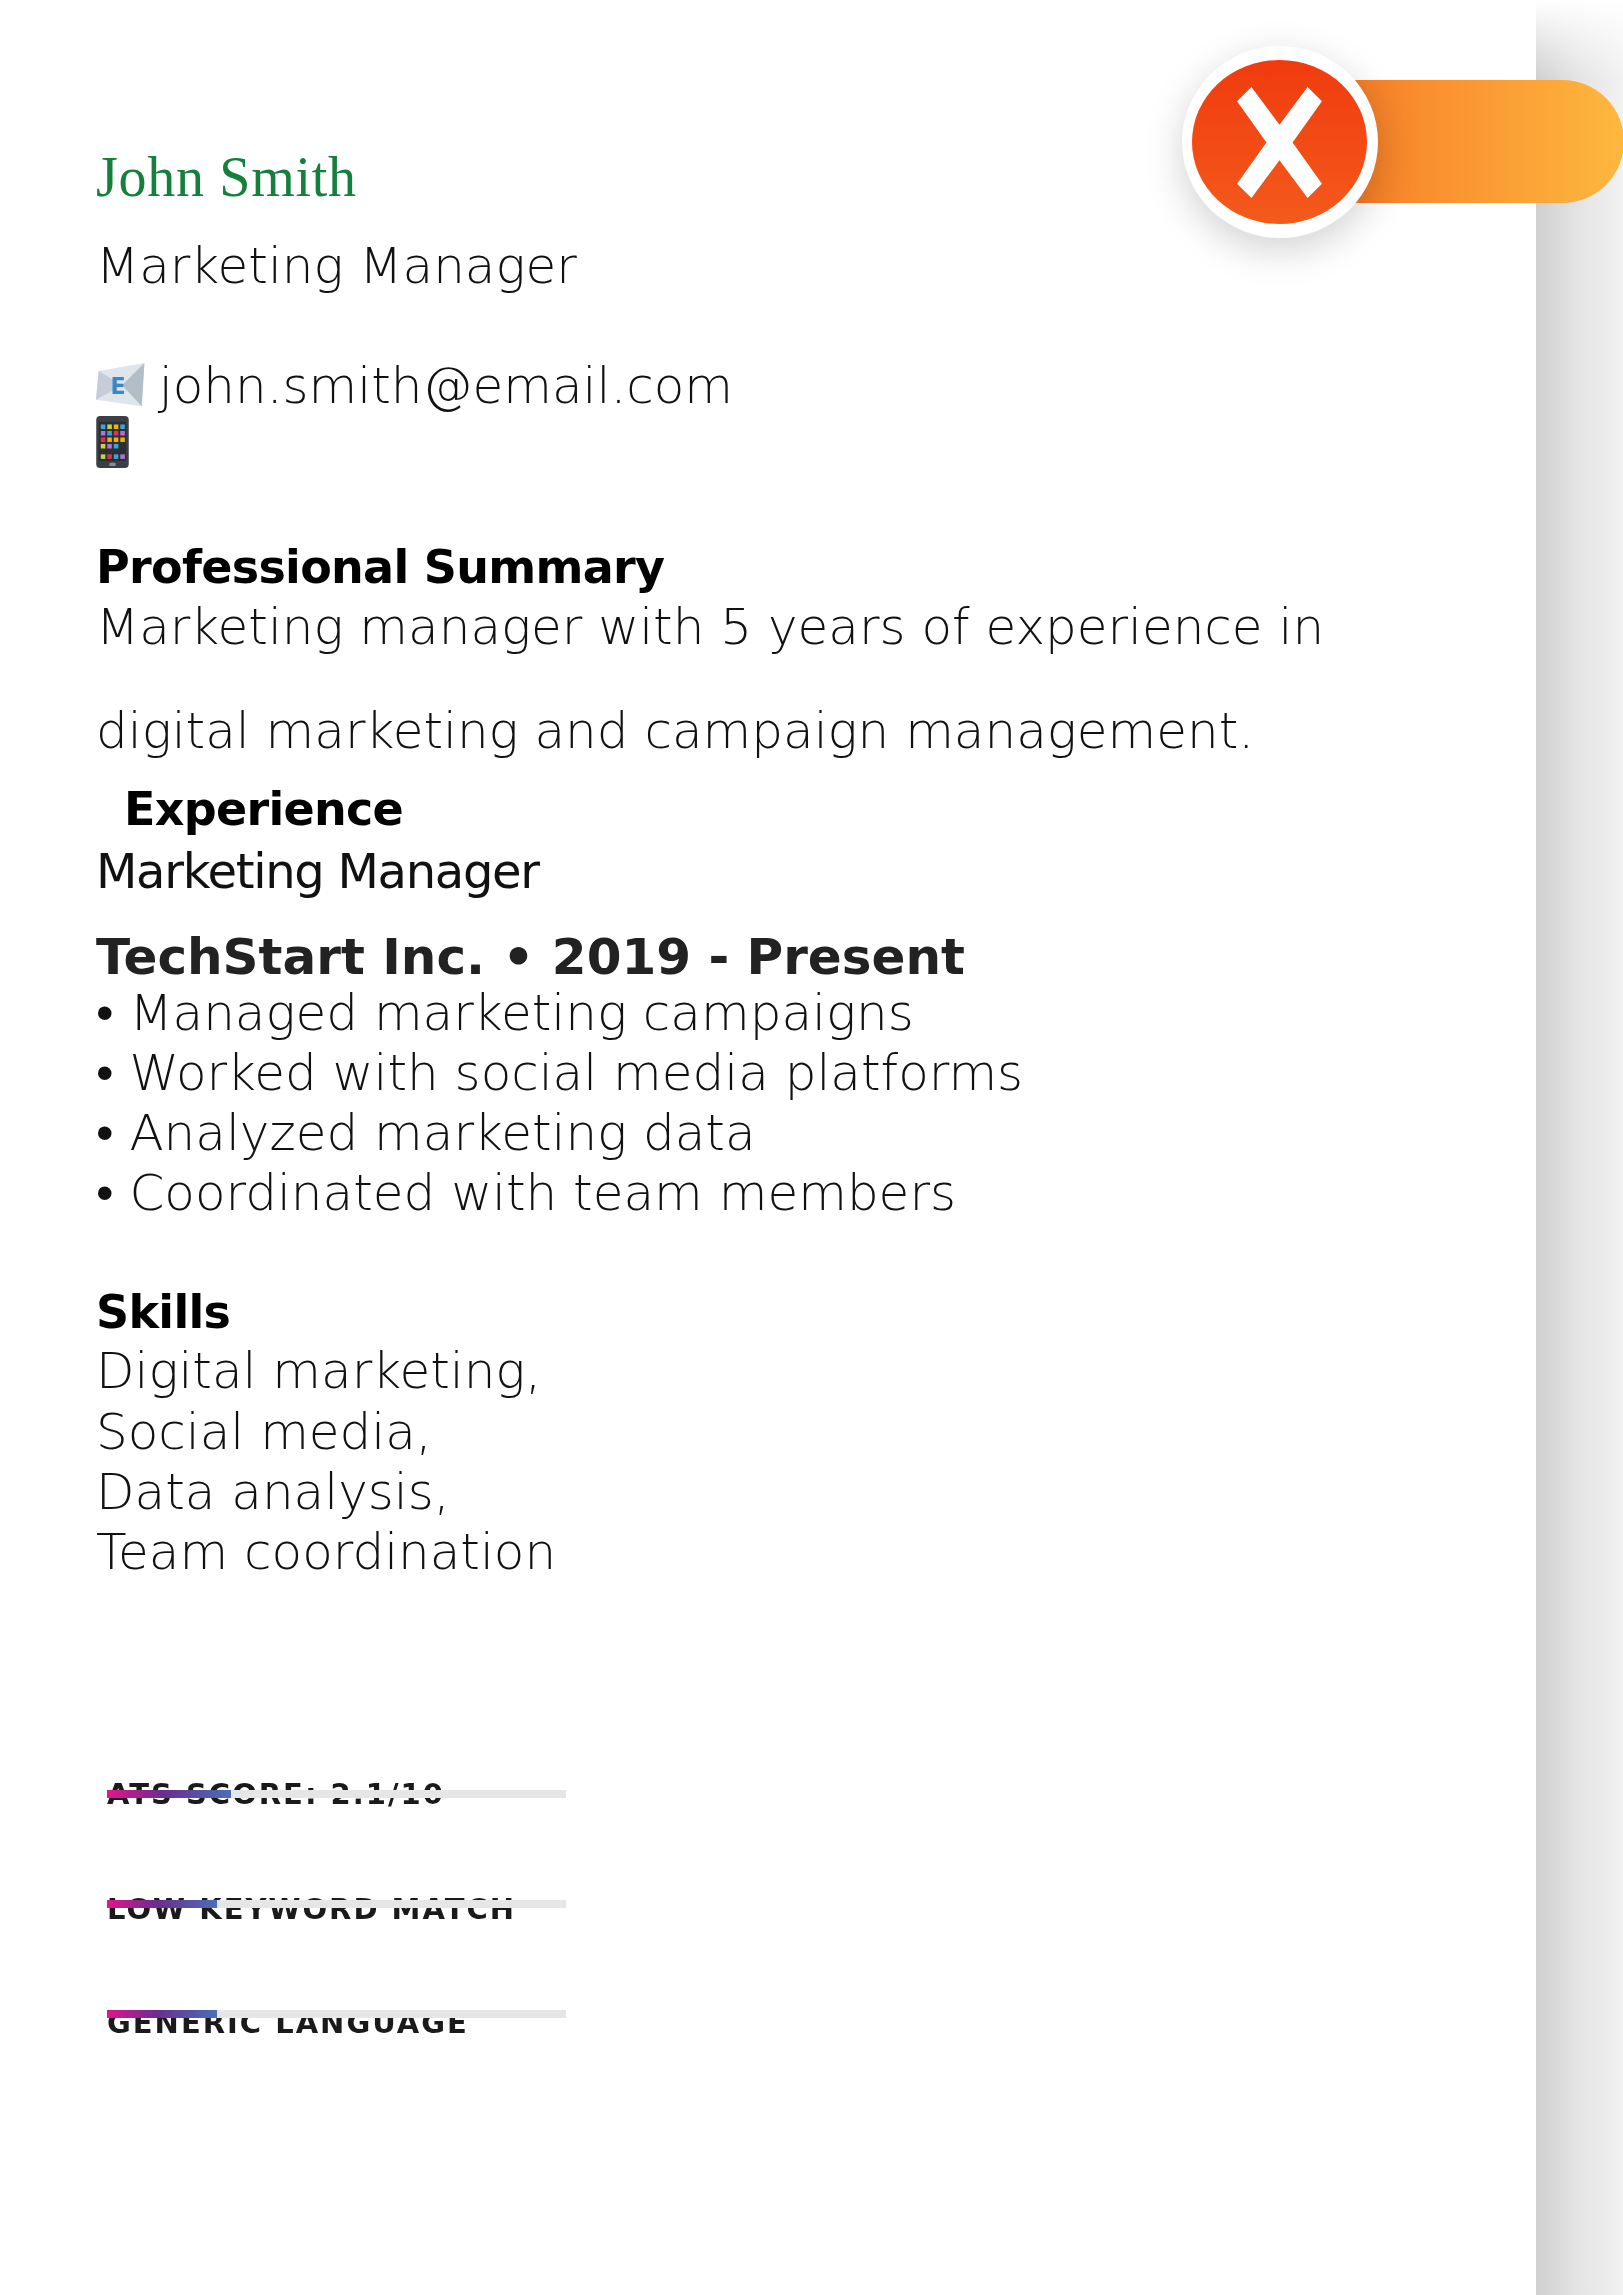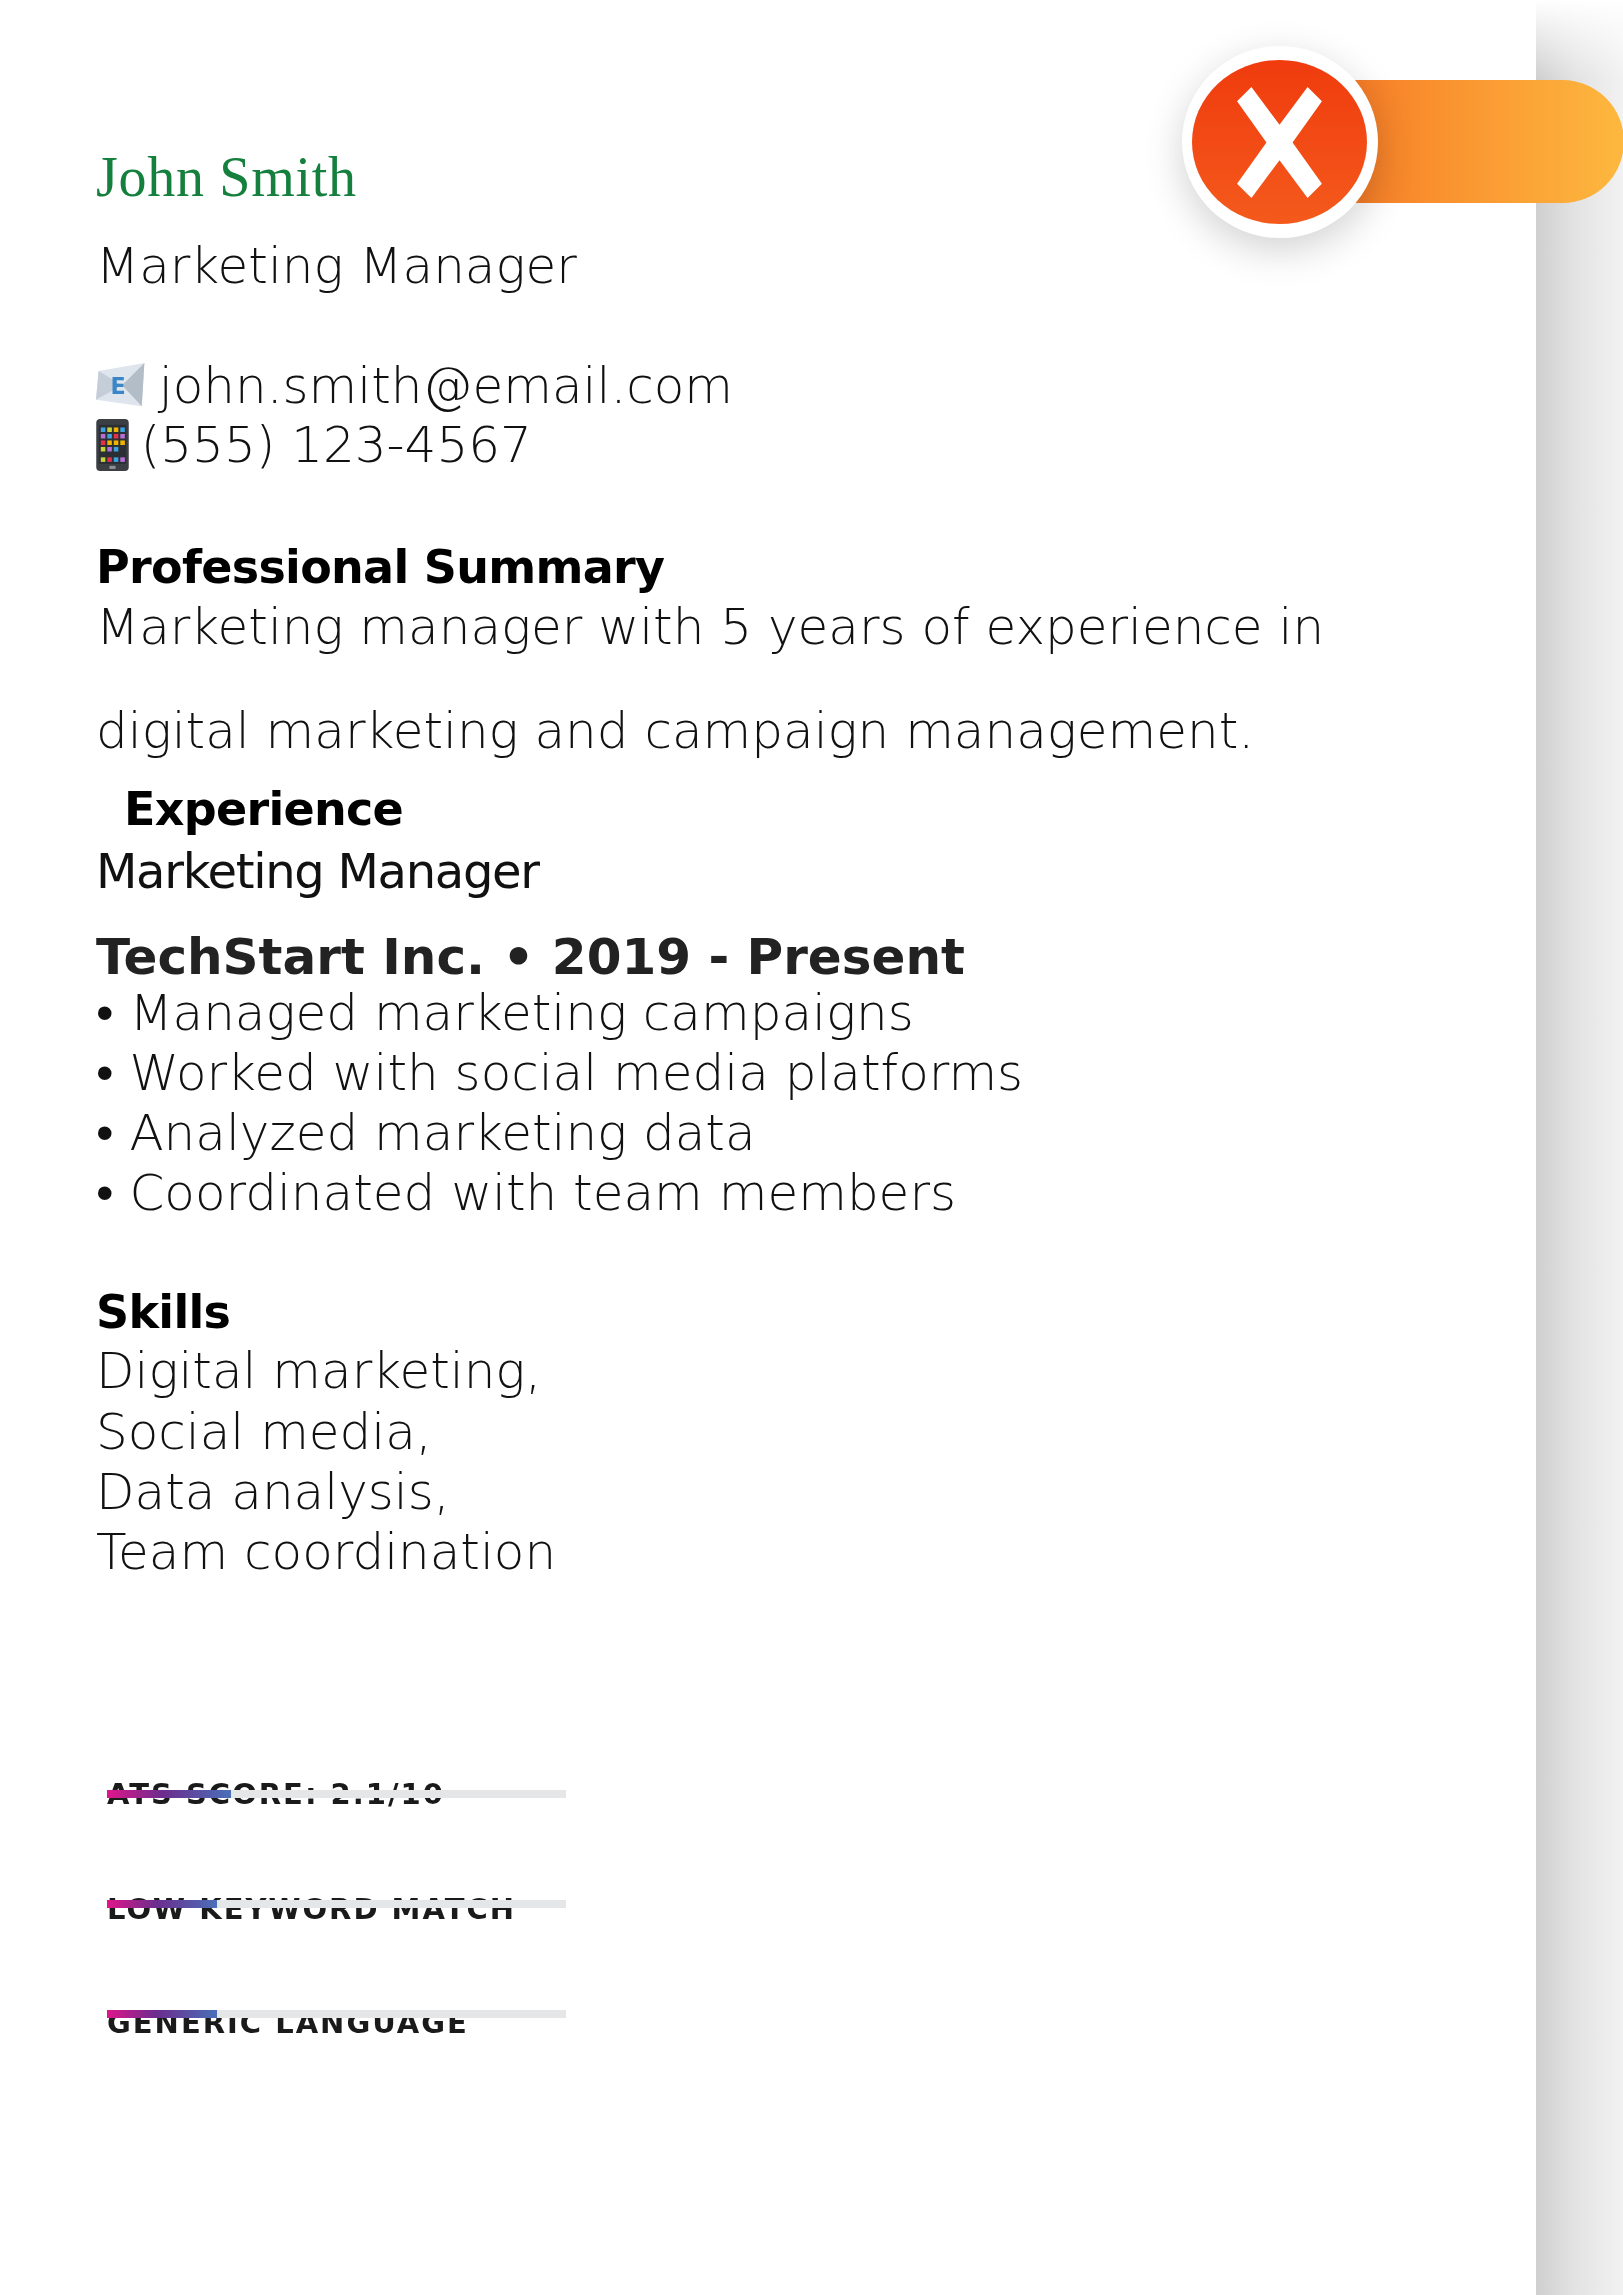--- a/index.html
+++ b/index.html
@@ -113,21 +113,20 @@
         <rect x="37" y="33" width="7" height="7" fill="#f0b400"></rect>
       <rect x="7" y="43" width="7" height="7" fill="#c7d43a"></rect>
         <rect x="17" y="43" width="7" height="7" fill="#b56fd6"></rect>
         <rect x="27" y="43" width="7" height="7" fill="#3ca3e0"></rect>
       <rect x="7" y="59" width="7" height="7" fill="#c7d43a"></rect>
         <rect x="17" y="59" width="7" height="7" fill="#e5304a"></rect>
         <rect x="27" y="59" width="7" height="7" fill="#3ca3e0"></rect>
         <rect x="37" y="59" width="7" height="7" fill="#b56fd6"></rect>
       <rect x="20" y="72" width="10" height="5" rx="2" fill="#8a8f96"></rect>
     </svg>
-    <span>(555) 123-4567</span>
   </div>
 
   <div class="abs h2" style="top:540px;">Professional Summary</div>
   <div class="abs body" style="top:597px;">Marketing manager with 5 years of experience in</div>
   <div class="abs body" style="top:657px;margin-top:44px;">digital marketing and campaign management.</div>
 
   <div class="abs h2" style="top:782px;margin-left:28px;">Experience</div>
   <div class="abs job" style="top:843px;">Marketing Manager</div>
   <div class="abs meta" style="top:928px;">TechStart Inc. • 2019 - Present</div>
   <div class="abs body" style="top:983px;">• Managed marketing campaigns</div>

